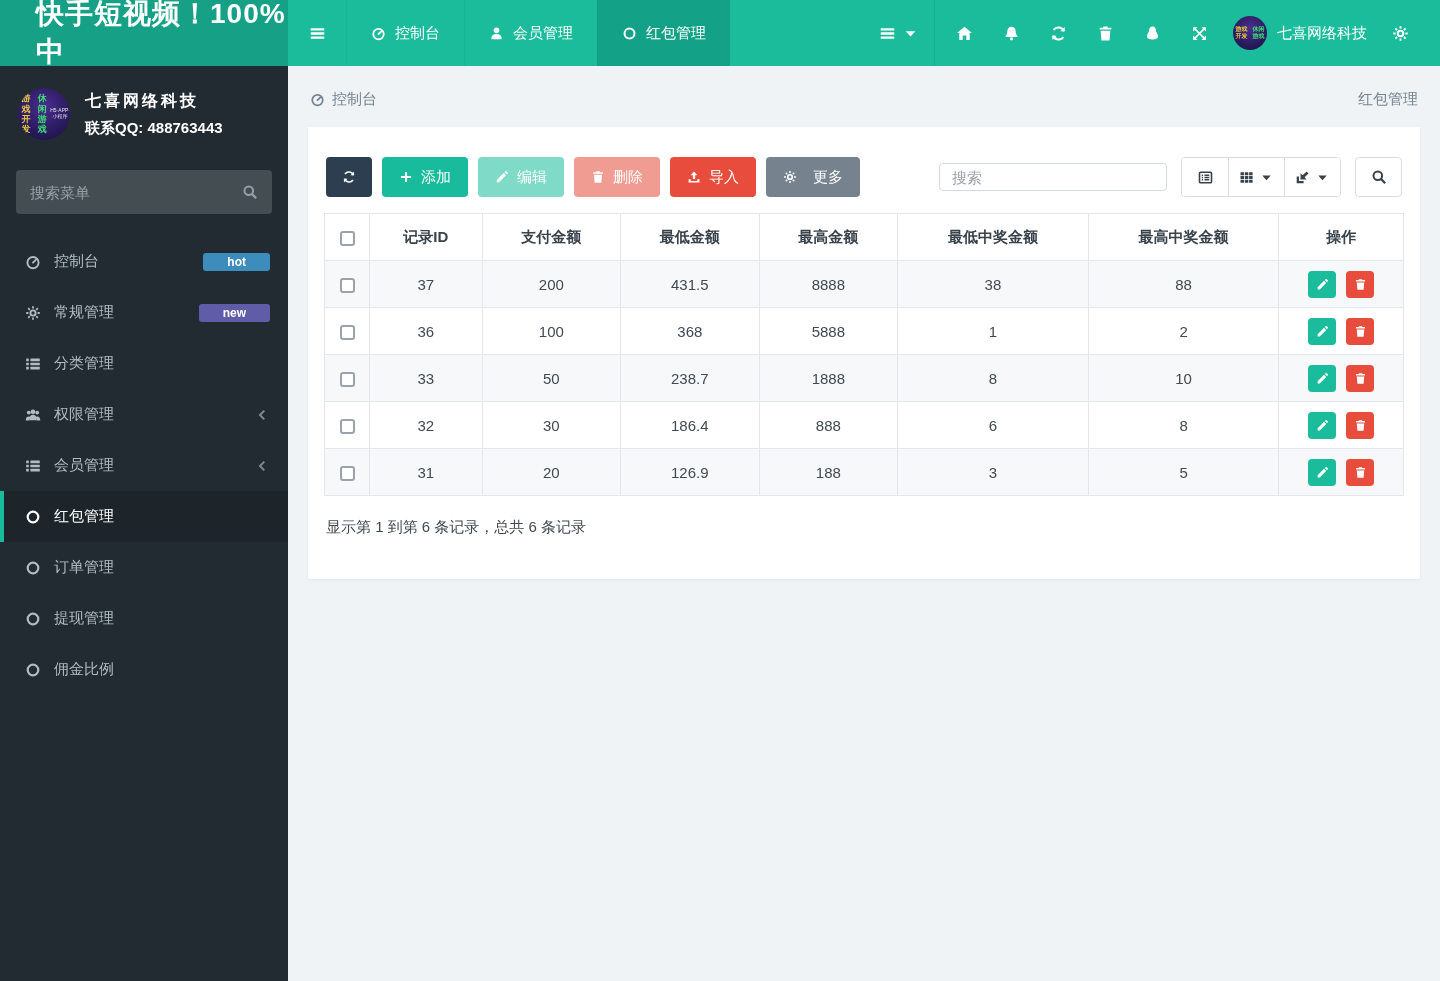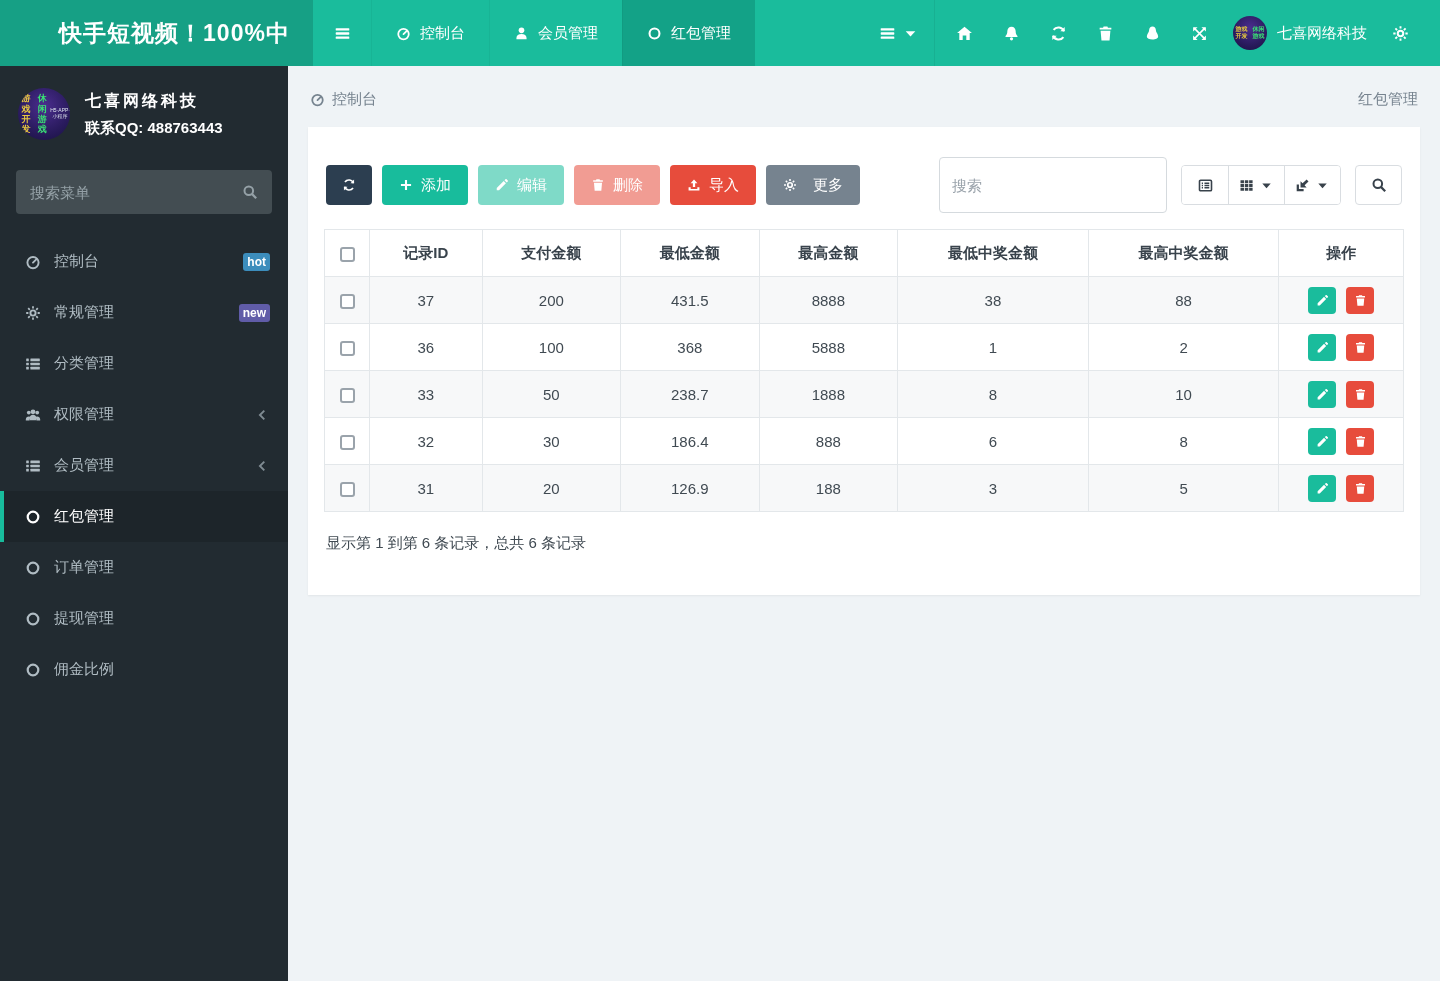--- a/index.html
+++ b/index.html
@@ -2,22 +2,22 @@
 <html><head>
 <meta charset="utf-8">
 <style>
   * { margin:0; padding:0; box-sizing:border-box; }
   html,body { width:1440px; height:981px; overflow:hidden; }
   body { font-family:"Liberation Sans","DejaVu Sans",sans-serif; background:#eff3f6; }
   .ic { width:15px; height:15px; display:block; }
 
   
   .topbar { height:66px; display:flex; }
-  .brand { width:313px; background:#16a085; color:#fff; display:flex; align-items:center; justify-content:center;
-           font-size:23px; font-weight:bold; letter-spacing:1px;padding-left:36px; }
+  .brand { width:288px; background:#16a085; color:#fff; display:flex; align-items:center; justify-content:center;
+           font-size:28px; font-weight:bold; letter-spacing:1px;padding-left:36px; }
   .topnav { flex:1; background:#1abc9c; display:flex; align-items:stretch; color:#fff; }
   .nav-toggle { width:58px; display:flex; align-items:center; justify-content:center; cursor:pointer; }
   .nav-toggle .ic { width:17px; height:17px; }
   .nav-tab { display:flex; align-items:center; gap:9px; padding:0 24px; font-size:15px; cursor:pointer;
              border-left:1px solid rgba(0,0,0,.04); }
   .nav-tab:last-of-type { border-right:1px solid rgba(0,0,0,.04); }
   .nav-tab.active { background:#13a287; }
   .nav-right { margin-left:auto; display:flex; align-items:center; padding-right:16px; }
   .nav-ic { height:66px; display:flex; align-items:center; justify-content:center; padding:0 15px; cursor:pointer; }
   .nav-ic .ic { width:17px; height:17px; }
@@ -51,21 +51,21 @@
   .side-search input { flex:1; background:transparent; border:none; outline:none; color:#cdd6da; font-size:15px;
                        font-family:inherit; }
   .side-search input::placeholder { color:#95a1a7; }
   .side-search .ic { color:#95a1a7; width:16px; height:16px; }
   .menu { flex:1; }
   .mi { display:flex; align-items:center; gap:13px; padding:16px 18px 16px 21px; color:#b0bcc3; font-size:15px;
         cursor:pointer; border-left:4px solid transparent; }
   .mi .ic { width:16px; height:16px; flex:none; }
   .mi-label { flex:1; }
   .mi.active { background:#1d252a; color:#fff; border-left-color:#18bc9c; }
-  .badge { font-size:12px; font-weight:bold; color:#fff; border-radius:3px; padding:3px 4px; line-height:1; }
+  .badge { font-size:12px; font-weight:bold; color:#fff; border-radius:3px; padding:3px 24px; line-height:1; }
   .badge-hot { background:#3c8dbc; }
   .badge-new { background:#605ca8; }
   .chev { color:#7f8b92; width:12px; height:12px; }
 
   
   .content { flex:1; display:flex; flex-direction:column; }
   .crumbs { display:flex; align-items:center; justify-content:space-between; padding:24px 22px 6px 22px;
             color:#76838f; font-size:15px; }
   .crumb-left { display:flex; align-items:center; gap:7px; }
   .crumb-left .ic { width:15px; height:15px; }
@@ -77,21 +77,21 @@
   .btn { height:40px; border:none; border-radius:4px; color:#fff; font-size:15px; font-family:inherit;
          display:inline-flex; align-items:center; gap:8px; padding:16px 17px; margin-right:10px; cursor:pointer; }
   .btn .ic { width:14px; height:14px; }
   .btn-refresh { background:#2c3e50; width:46px; padding:0; justify-content:center; }
   .btn-add { background:#18bc9c; }
   .btn-edit { background:#18bc9c; opacity:.55; }
   .btn-del { background:#e74c3c; opacity:.55; }
   .btn-import { background:#e74c3c; }
   .btn-more { background:#76838f;gap:16px; }
   .toolbar-right { margin-left:auto; display:flex; align-items:center; }
-  .tb-search { width:228px; height:56px; border:1px solid #d5dade; border-radius:4px; padding:0 12px;
+  .tb-search { width:228px; height:28px; border:1px solid #d5dade; border-radius:4px; padding:0 12px;
                font-size:15px; color:#555; font-family:inherit; outline:none; margin-right:14px; }
   .tb-search::placeholder { color:#9aa3ab; }
   .view-group { display:flex; border:1px solid #d9dde1; border-radius:4px; overflow:hidden; margin-right:14px;
                 background:#fff; }
   .vbtn { min-width:47px; height:38px; display:flex; align-items:center; justify-content:center; gap:5px;
           border:none; border-right:1px solid #d9dde1; background:#fff; color:#38424b; cursor:pointer; padding:0 10px; }
   .vbtn:last-child { border-right:none; }
   .vbtn .ic { width:15px; height:15px; }
   .sbtn { width:47px; height:40px; border:1px solid #d9dde1; border-radius:4px; background:#fff; color:#38424b;
           display:flex; align-items:center; justify-content:center; cursor:pointer; }

